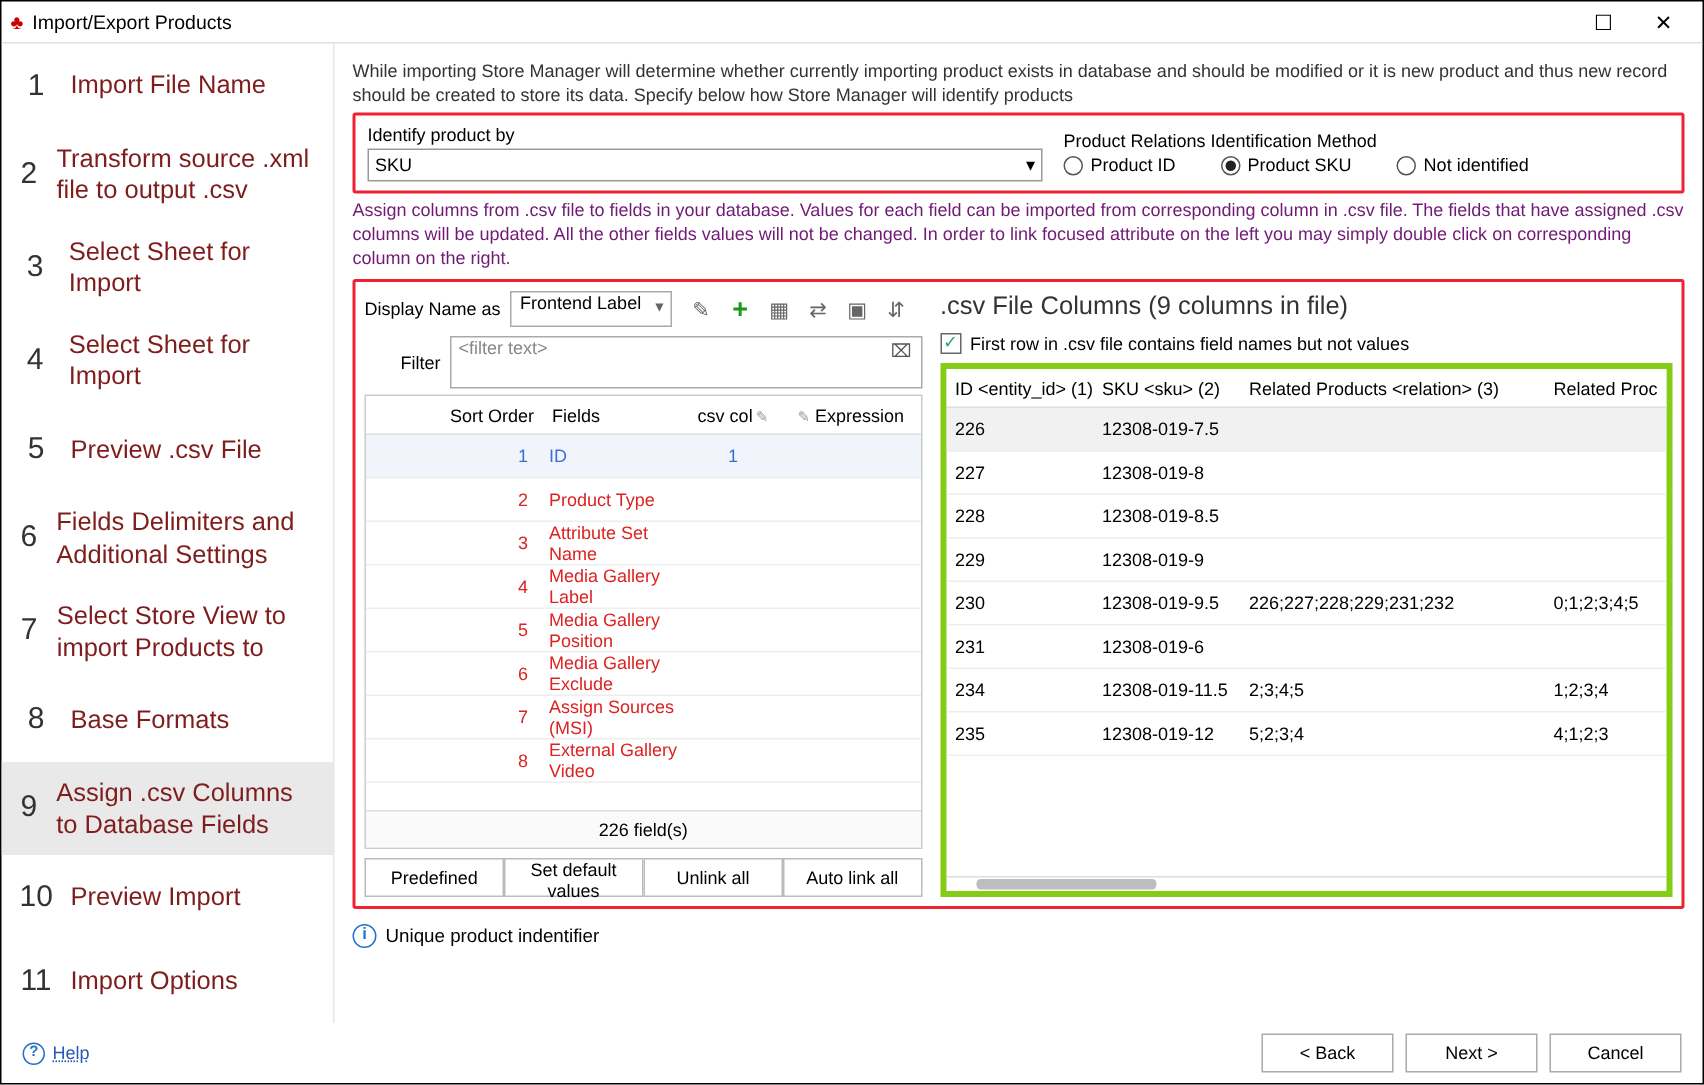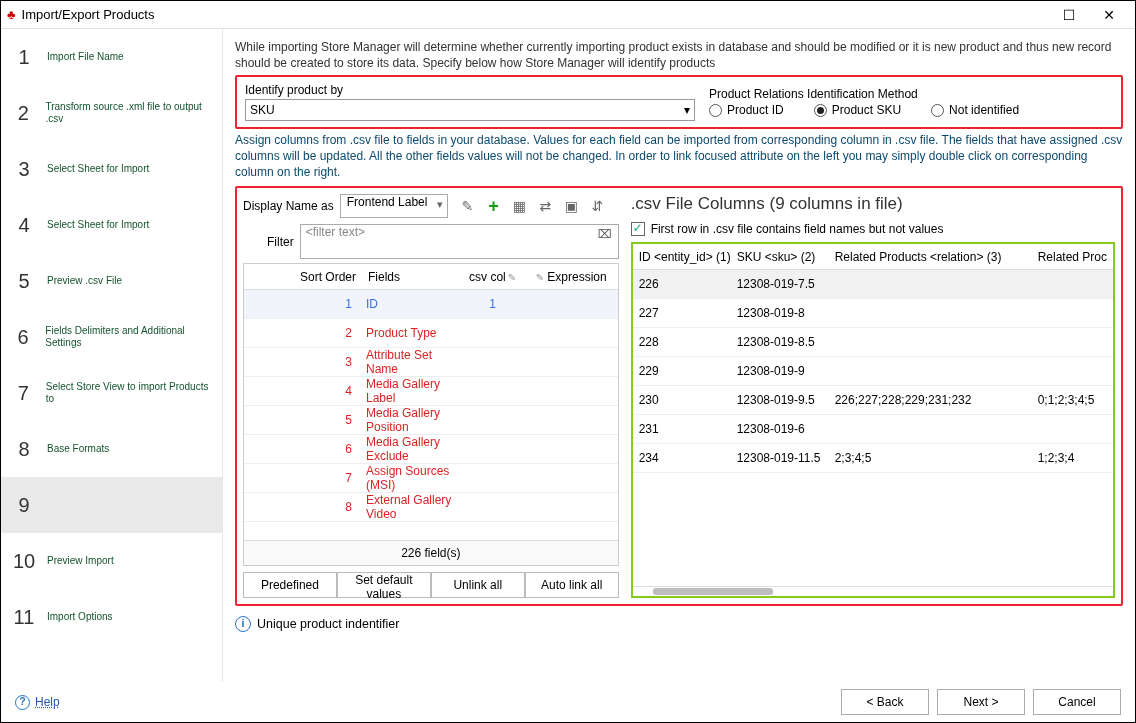--- a/index.html
+++ b/index.html
@@ -6,35 +6,35 @@
   body { width: 1136px; height: 723px; background:#fff; border:1px solid #000; position:relative; overflow:hidden;}
   .titlebar { height:28px; display:flex; align-items:center; padding:0 6px; border-bottom:1px solid #e0e0e0;}
   .titlebar .icon { color:#c00; font-weight:bold; margin-right:6px; font-size:13px;}
   .titlebar .title { font-size:13px; flex:1;}
   .titlebar .win-btn { width:40px; text-align:center; font-size:14px;}
   .content { display:flex; height:calc(100% - 28px - 40px);}
   .sidebar { width:222px; border-right:1px solid #e6e6e6; display:flex; flex-direction:column;}
   .step { display:flex; align-items:flex-start; gap:12px; padding:10px 12px; cursor:pointer; min-height:56px; align-items:center;}
   .step.active { background:#e9e9e9;}
   .step .num { font-size:20px; color:#333; width:22px; text-align:center; }
-  .step .label { font-size:10px; color:#14532d; line-height:1.25;}
+  .step .label { font-size:17px; color:#7f1d1d; line-height:1.25;}
   .main { flex:1; padding:10px 12px 0 12px; position:relative; overflow:hidden;}
   .intro { font-size:12px; color:#333; line-height:1.35; margin-bottom:4px;}
   .redbox { border:2px solid #e23; border-radius:2px; }
   .identify-box { display:flex; align-items:center; padding:6px 8px; gap:10px; margin-bottom:2px;}
   .identify-left { display:flex; flex-direction:column; flex:0 0 450px;}
   .identify-left label { font-size:12px; margin-bottom:2px;}
   .identify-select { border:1px solid #999; height:22px; font-size:12px; padding:0 4px; background:#fff; width:100%; display:flex; align-items:center; justify-content:space-between;}
   .identify-right { flex:1; display:flex; flex-direction:column;}
   .identify-right .group-label { font-size:12px; margin-left:4px; margin-bottom:2px;}
   .radios { display:flex; gap:30px; align-items:center; padding-left:4px;}
   .radio { display:flex; align-items:center; gap:5px; font-size:12px;}
   .radio .circ { width:13px; height:13px; border:1px solid #555; border-radius:50%; position:relative;}
   .radio.selected .circ::after { content:""; position:absolute; inset:2px; border-radius:50%; background:#222;}
-  .assign-text { font-size:12px; color:#0c4a6e; line-height:1.3; margin:4px 0 6px 0;}
+  .assign-text { font-size:12px; color:#701a75; line-height:1.3; margin:4px 0 6px 0;}
   .panels-box { display:flex; gap:12px; padding:6px; height:420px;}
   .panel { flex:1; display:flex; flex-direction:column;}
   .panel h3 { font-size:17px; font-weight:400; color:#333; margin-bottom:8px;}
   .display-row { display:flex; align-items:center; gap:6px; margin-bottom:6px;}
   .display-row span { font-size:12px;}
   .dn-select { border:1px solid #aaa; height:24px; font-size:12px; padding:0 20px 0 6px; position:relative; background:#fff;}
   .dn-select::after { content:"▾"; position:absolute; right:5px; top:3px; font-size:11px; color:#666;}
   .tool-icons { display:flex; gap:8px; margin-left:4px;}
   .tool-icons .ti { width:18px; height:18px; display:flex; align-items:center; justify-content:center; color:#666; font-size:14px; cursor:pointer;}
   .tool-icons .ti.green { color:#1a9a1a; font-weight:bold; font-size:18px;}
@@ -57,21 +57,21 @@
   .db-row .fld { flex:1; padding-left:4px;}
   .db-row .csv { width:70px; text-align:center;}
   .db-row .exp { width:90px;}
   .db-row .red { color:#d22;}
   .db-row .blue { color:#3a6fd8;}
   .db-footer { text-align:center; font-size:12px; padding:5px 0; background:#fafafa; border-top:1px solid #ddd;}
   .btn-row { display:flex; gap:0; margin-top:6px;}
   .btn-row button { flex:1; height:26px; font-size:12px; background:#fff; border:1px solid #bbb; cursor:pointer;}
   .right-panel .check-row { display:flex; align-items:center; gap:6px; font-size:12px; margin-bottom:6px;}
   .check-row .cb { width:14px; height:14px; border:1px solid #666; color:#2a7; font-size:12px; line-height:11px; text-align:center;}
-  .csv-table-wrap { flex:1; border:2px solid #84cc16; overflow:hidden; display:flex; flex-direction:column;}
+  .csv-table-wrap { flex:1; border:4px solid #84cc16; overflow:hidden; display:flex; flex-direction:column;}
   .csv-header { display:flex; font-size:12px; border-bottom:1px solid #ddd; height:26px; align-items:center; background:#fff;}
   .csv-header div { padding:0 6px; white-space:nowrap;}
   .csv-c1 { width:98px;}
   .csv-c2 { width:98px;}
   .csv-c3 { width:175px;}
   .csv-c4 { flex:1;margin-left:28px;}
   .csv-body { flex:1; overflow:auto;}
   .csv-row { display:flex; font-size:12px; height:29px; align-items:center; border-bottom:1px solid #eee;}
   .csv-row:nth-child(1) { background:#f1f1f1;}
   .csv-row div { padding:0 6px; white-space:nowrap; overflow:hidden;}
@@ -125,20 +125,21 @@
       <div class="step">
         <div class="num">7</div>
         <div class="label">Select Store View to import Products to</div>
       </div>
       <div class="step">
         <div class="num">8</div>
         <div class="label">Base Formats</div>
       </div>
       <div class="step active">
         <div class="num">9</div>
+        <div class="label">Assign .csv Columns to Database Fields</div>
       </div>
       <div class="step">
         <div class="num">10</div>
         <div class="label">Preview Import</div>
       </div>
       <div class="step">
         <div class="num">11</div>
         <div class="label">Import Options</div>
       </div>
     </div>
@@ -312,20 +313,26 @@
                 <div class="csv-c2">12308-019-6</div>
                 <div class="csv-c3"></div>
                 <div class="csv-c4"></div>
               </div>
               <div class="csv-row">
                 <div class="csv-c1">234</div>
                 <div class="csv-c2">12308-019-11.5</div>
                 <div class="csv-c3">2;3;4;5</div>
                 <div class="csv-c4">1;2;3;4</div>
               </div>
+              <div class="csv-row">
+                <div class="csv-c1">235</div>
+                <div class="csv-c2">12308-019-12</div>
+                <div class="csv-c3">5;2;3;4</div>
+                <div class="csv-c4">4;1;2;3</div>
+              </div>
             </div>
           <div class="csv-scroll">
               <div class="thumb"></div>
             </div>
         </div>
       </div>
     </div>
 
     <div class="info-row">
       <span class="inf-icon">i</span>

